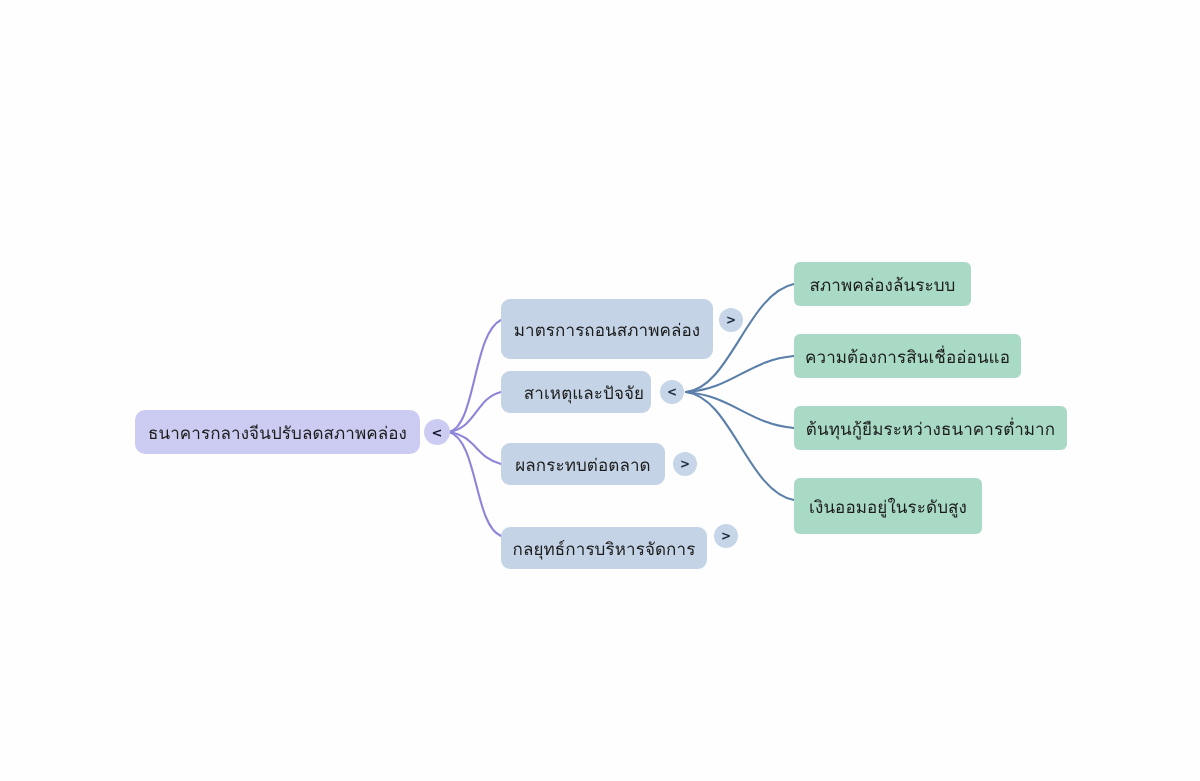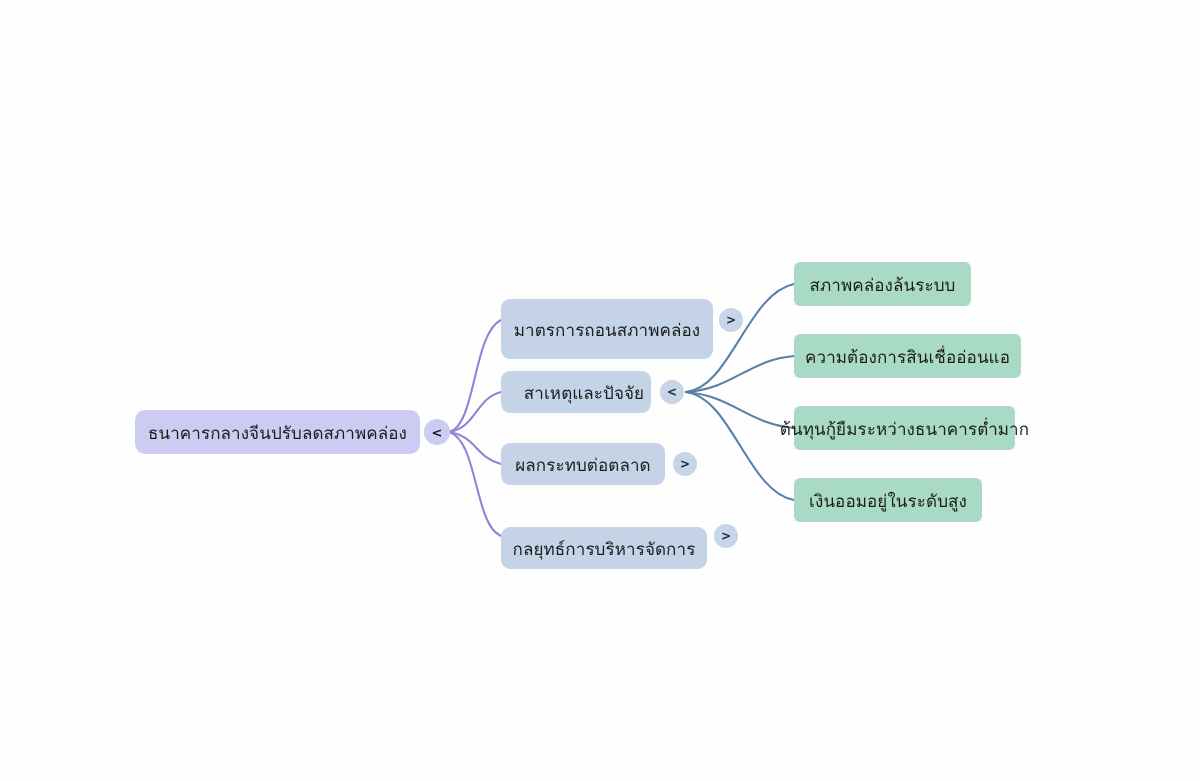--- a/index.html
+++ b/index.html
@@ -136,21 +136,21 @@
   </div>
 
   <div class="node node-l3" style="left:794px; top:262px; width:177px; height:44px;">
     <span>สภาพคล่องล้นระบบ</span>
   </div>
 
   <div class="node node-l3" style="left:794px; top:334px; width:227px; height:44px;">
     <span>ความต้องการสินเชื่ออ่อนแอ</span>
   </div>
 
-  <div class="node node-l3" style="left:794px; top:406px; width:221px; height:44px;">
+  <div class="node node-l3" style="left:794px; top:406px; width:273px; height:44px;">
     <span>ต้นทุนกู้ยืมระหว่างธนาคารต่ำมาก</span>
   </div>
 
-  <div class="node node-l3" style="left:794px; top:478px; width:188px; height:44px;">
+  <div class="node node-l3" style="left:794px; top:478px; width:188px; height:56px;">
     <span>เงินออมอยู่ในระดับสูง</span>
   </div>
 
 </div>
 
 </body></html>

